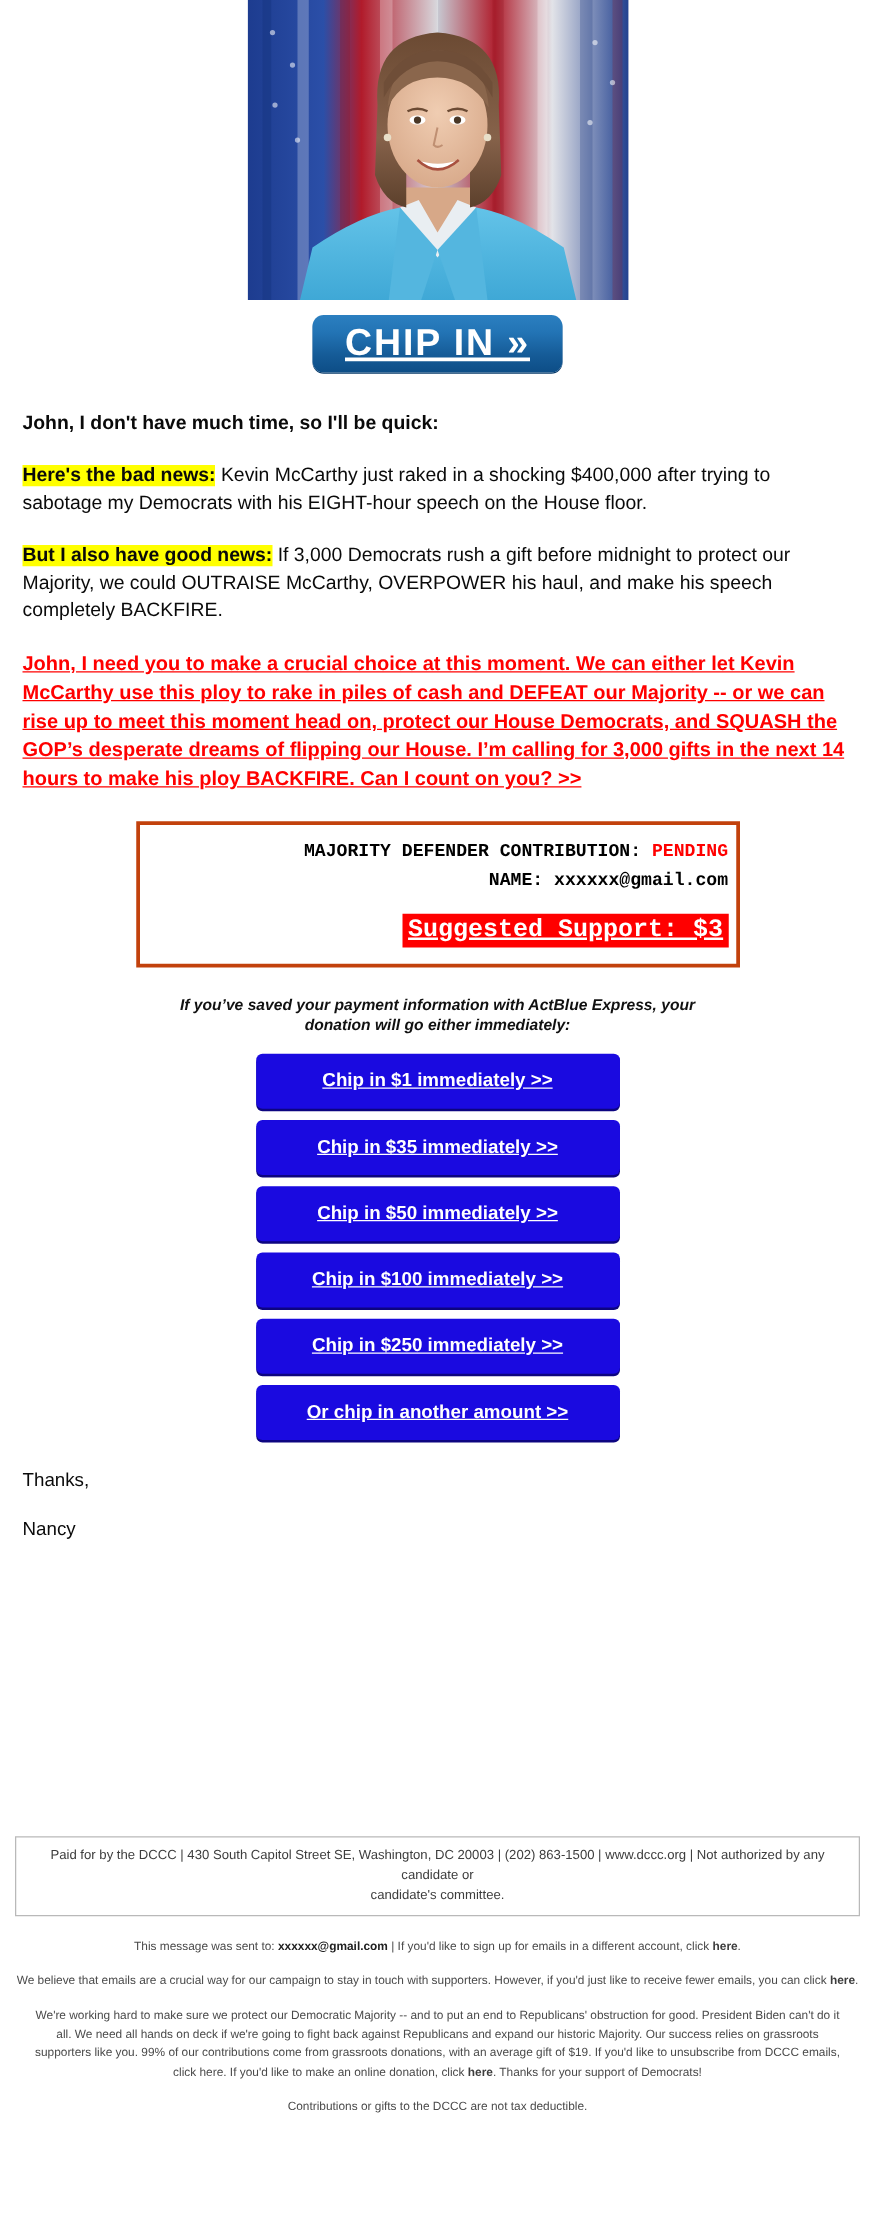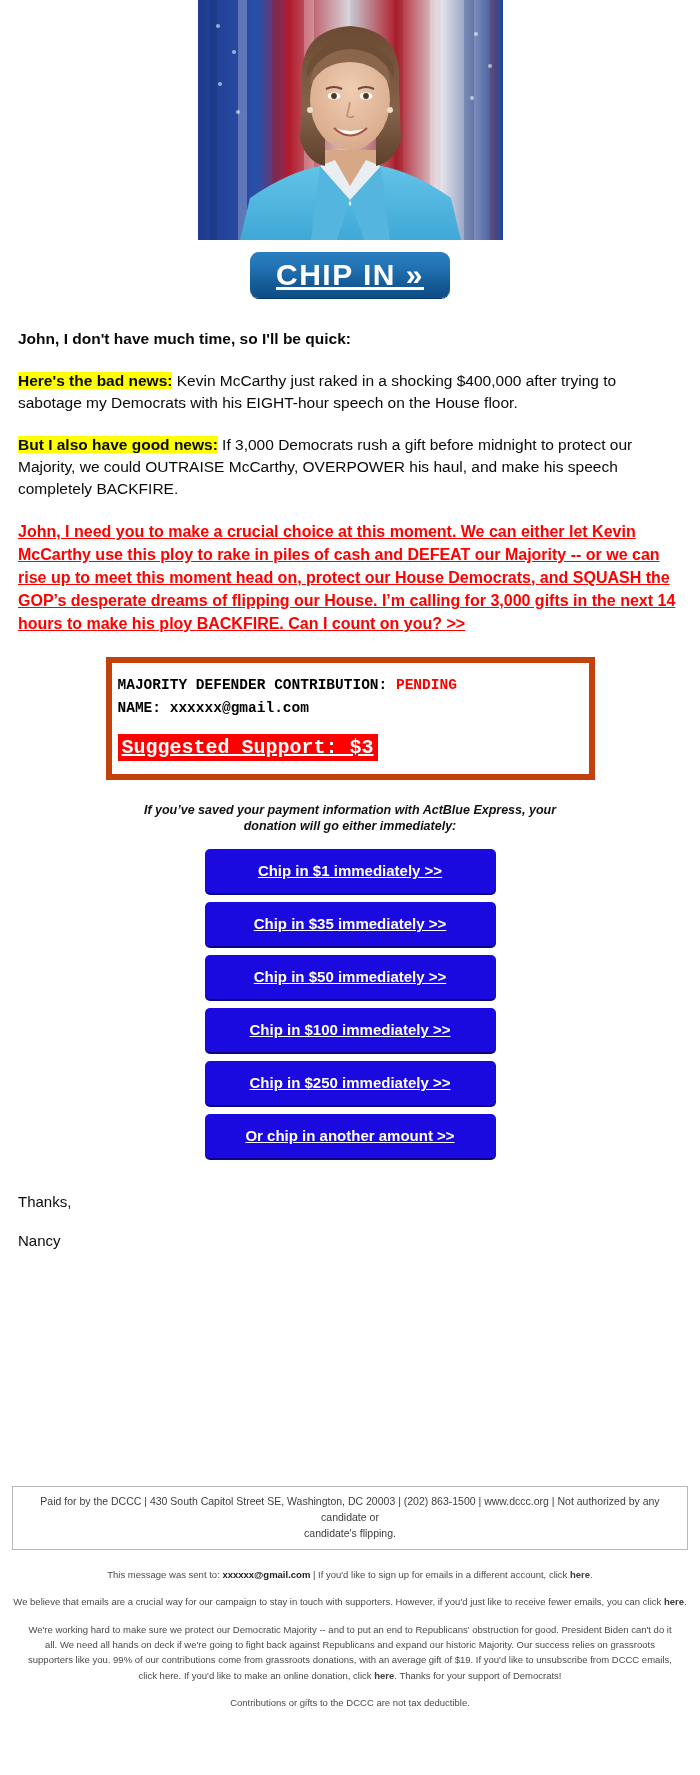--- a/index.html
+++ b/index.html
@@ -51,24 +51,24 @@
     text-decoration:underline;
     font-size:16px;
     line-height:1.44;
     margin:0 0 22px 0;
     display:block;
   }
 
   
   .statusbox{
     width:465px;margin:0 auto;
-    border:6px solid #c2410c;
+    border:3px solid #c2410c;
     background:#ffffff;
     padding:11px 6px 13px 6px;
-    text-align:left;
+    text-align:right;
     font-family:"Liberation Mono", monospace;
   }
   .statusline{
     font-size:14.5px;font-weight:bold;letter-spacing:0px;
     color:#000000;white-space:nowrap;line-height:1.6;
   }
   .statusline .pending{color:#ff0000;}
   .namevalue{font-weight:bold;}
   .suggest-wrap{margin-top:13px;}
   .suggest{
@@ -96,21 +96,21 @@
     background:#1a0ae0;
     border-radius:5px;
     color:#ffffff;
     font-size:15px;font-weight:bold;
     text-align:center;
     box-shadow:0 2px 0 #0d0580;
     font-family:"Liberation Sans", sans-serif;
   }
 
   
-  .signoff{padding:0 18px;margin-top:35px;}
+  .signoff{padding:0 18px;margin-top:24px;}
   .signoff p{margin:0 0 22px 0;font-size:15px;color:#0a0a0a;}
 
   
   .spacer{height:215px;}
 
   
   .footer{padding:0 12px 10px 12px;}
   .paidfor{
     border:1px solid #b9b9b9;
     padding:7px 14px;
@@ -262,21 +262,21 @@
   <div class="signoff">
     <p>Thanks,</p>
     <p>Nancy</p>
   </div>
 
   <div class="spacer"></div>
 
   <div class="footer">
     <div class="paidfor">
       <span>Paid for by the DCCC | 430 South Capitol Street SE, Washington, DC 20003 | (202) 863-1500 | www.dccc.org | Not authorized by any candidate or</span><br>
-      <span>candidate's flipping.</span>
+      <span>candidate's committee.</span>
     </div>
 
     <div class="fine">
       <p class="f1"><span>This message was sent to: </span><b>xxxxxx@gmail.com</b><span> | If you'd like to sign up for emails in a different account, click </span><a href="#">here</a><span>.</span></p>
 
       <p class="f2"><span>We believe that emails are a crucial way for our campaign to stay in touch with supporters. However, if you'd just like to receive fewer emails, you can click </span><a href="#">here</a><span>.</span></p>
 
       <p class="f3"><span>We're working hard to make sure we protect our Democratic Majority -- and to put an end to Republicans' obstruction for good. President Biden can't do it all. We need all hands on deck if we're going to fight back against Republicans and expand our historic Majority. Our success relies on grassroots supporters like you. 99% of our contributions come from grassroots donations, with an average gift of $19. If you'd like to unsubscribe from DCCC emails, click here. If you'd like to make an online donation, click </span><a href="#">here</a><span>. Thanks for your support of Democrats!</span></p>
 
       <p class="f4">Contributions or gifts to the DCCC are not tax deductible.</p>

